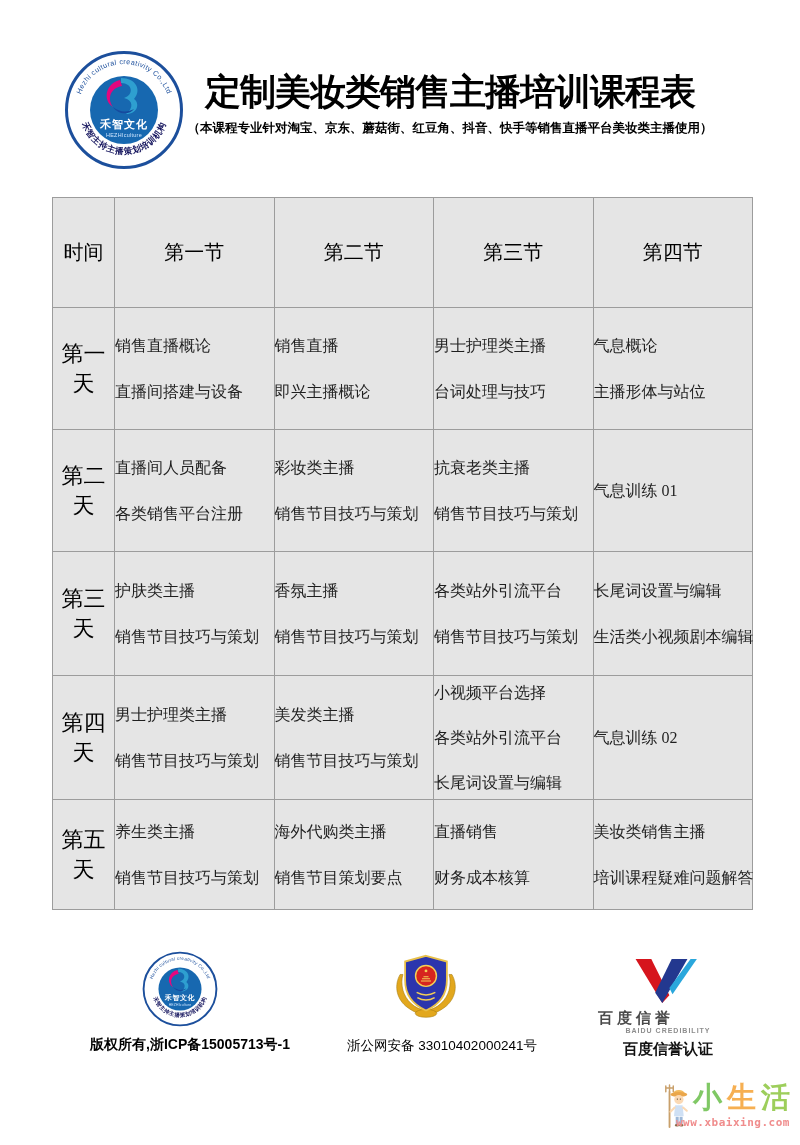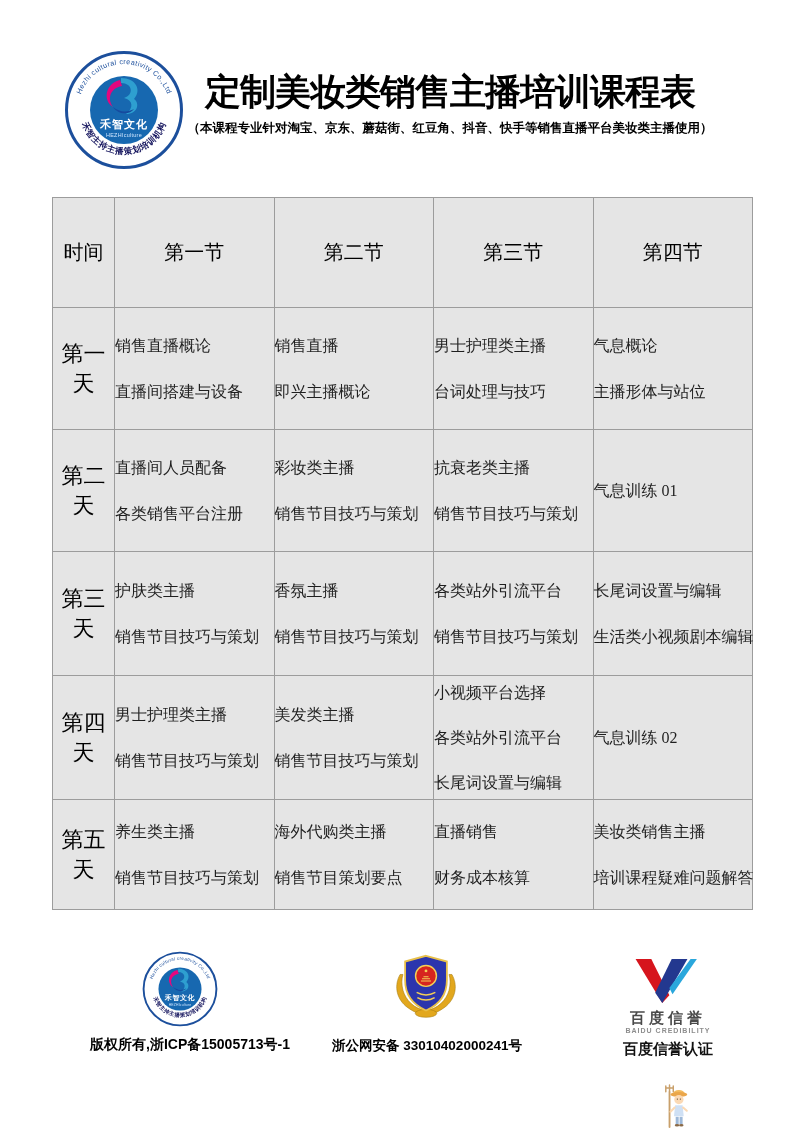--- a/index.html
+++ b/index.html
@@ -39,26 +39,26 @@
     gap:26px;height:100%;}
   .cell .line{font-size:16px;color:#1f1f1f;line-height:1.2;white-space:nowrap;}
   
   .hz-badge-sm{position:absolute;left:142px;top:951px;width:76px;height:76px;}
   .copyright{
     position:absolute;left:75px;top:1036px;width:230px;text-align:center;
     font-family:"Liberation Sans","DejaVu Sans",sans-serif;font-size:14px;font-weight:600;
   }
   .police-badge{position:absolute;left:390px;top:950px;width:72px;height:72px;}
   .police-record{
-    position:absolute;left:317px;top:1037px;width:220px;text-align:center;
-    font-family:"Liberation Sans","DejaVu Sans",sans-serif;font-size:13.5px;font-weight:700;
+    position:absolute;left:332px;top:1037px;width:220px;text-align:center;
+    font-family:"Liberation Sans","DejaVu Sans",sans-serif;font-size:13.5px;font-weight:400;
   }
   .baidu-v{position:absolute;left:634px;top:956px;width:66px;height:50px;}
   .baidu-cn{
-    position:absolute;left:600px;top:1009px;width:136px;text-align:center;
+    position:absolute;left:568px;top:1009px;width:136px;text-align:center;
     font-family:"Liberation Sans","DejaVu Sans",sans-serif;font-size:15px;font-weight:600;
     letter-spacing:4px;color:#4a4a4a;
   }
   .baidu-en{
     position:absolute;left:600px;top:1027px;width:136px;text-align:center;
     font-family:"Liberation Sans","DejaVu Sans",sans-serif;font-size:7px;font-weight:600;
     letter-spacing:1px;color:#8d8d8d;
   }
   .baidu-caption{
     position:absolute;left:598px;top:1040px;width:140px;text-align:center;
@@ -323,15 +323,19 @@
       </svg>
     <div class="baidu-cn">百度信誉</div>
     <div class="baidu-en">BAIDU CREDIBILITY</div>
     <div class="baidu-caption">百度信誉认证</div>
   </footer>
 
   <div class="watermark">
     <svg class="farmer" viewBox="0 0 30 54">
         <use href="#farmer-sym"></use>
       </svg>
+    <div class="wm-col">
+      <div class="wm-name"><span class="c1">小</span><span class="c2">生</span><span class="c3">活</span></div>
+      <div class="wm-url">www.xbaixing.com</div>
+    </div>
   </div>
 
 </div>
 
 </body></html>

